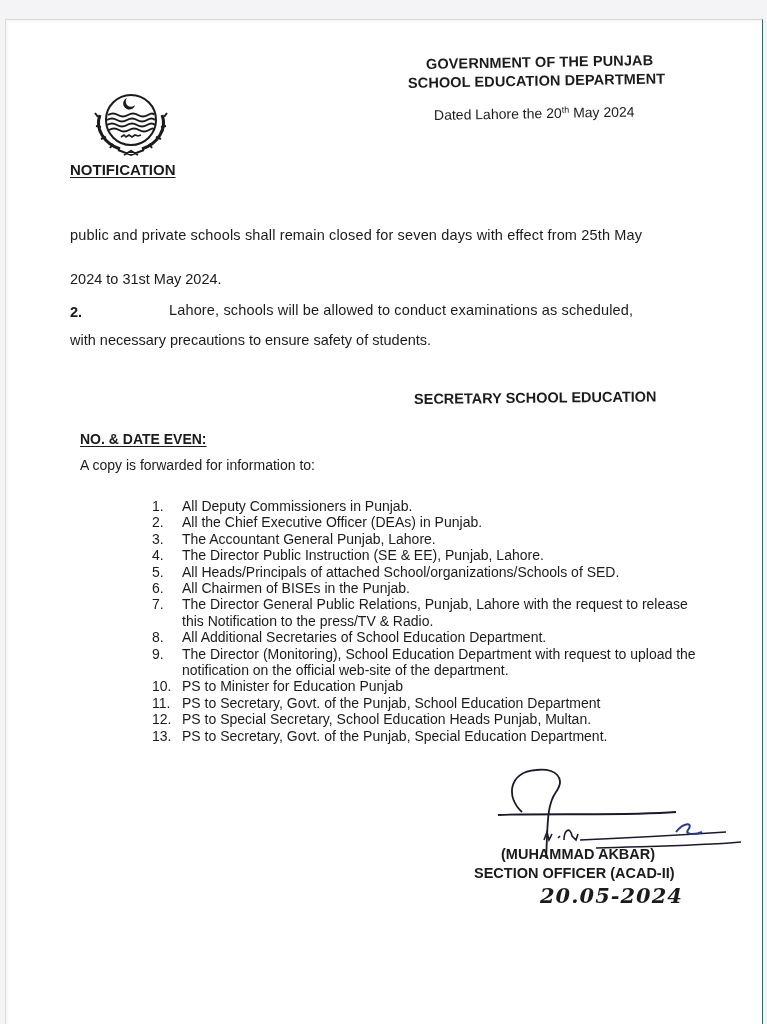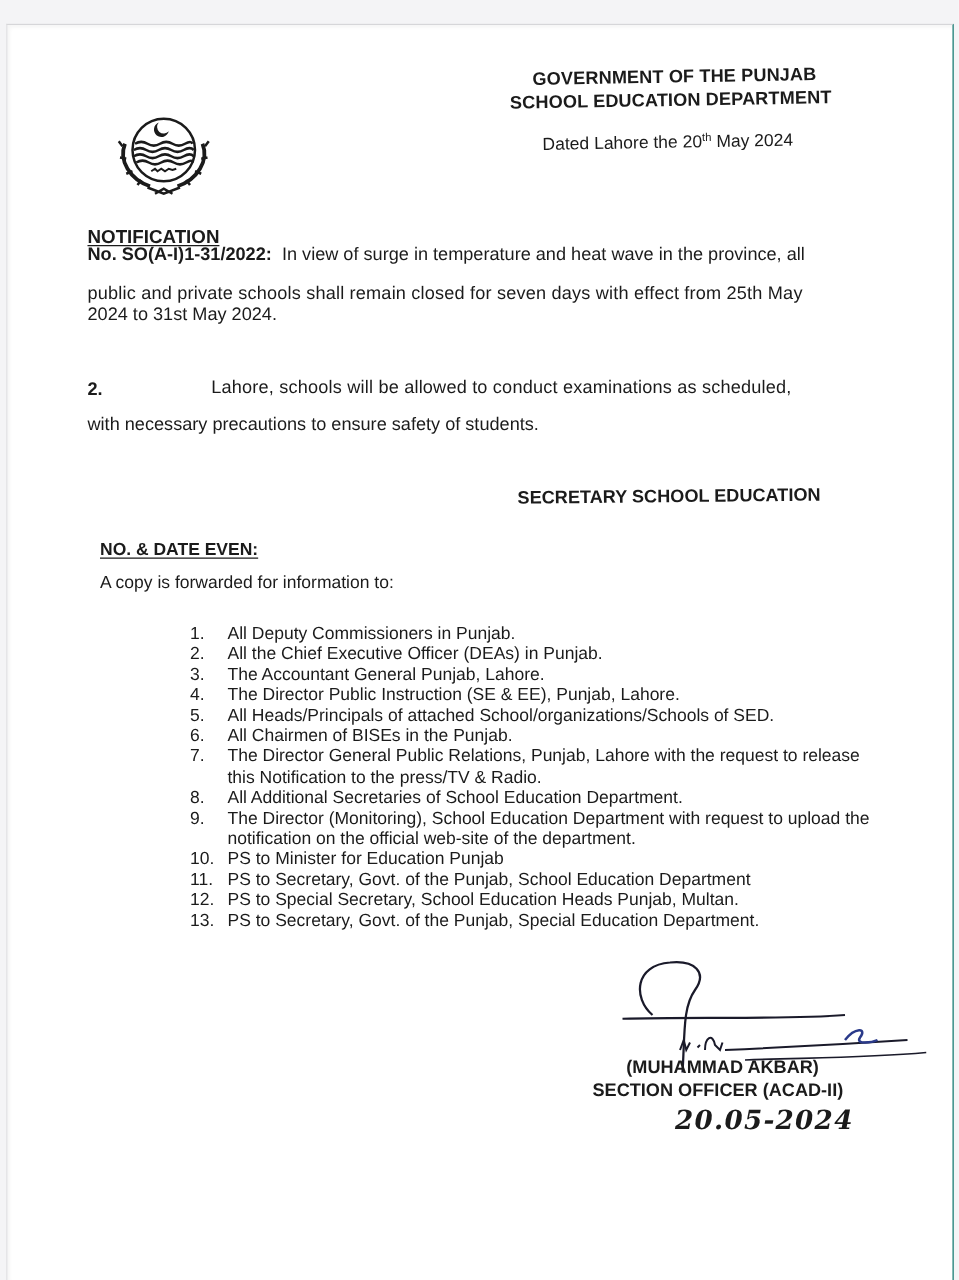--- a/index.html
+++ b/index.html
@@ -52,27 +52,24 @@
     <path d="M74 28 q4 10 -2 20 q-6 10 -18 14" fill="none" stroke="#1b1b1b" stroke-width="3"></path>
     <path d="M10 30 l-3 -4 M13 40 l-5 -1 M18 50 l-5 2 M25 57 l-3 4" stroke="#1b1b1b" stroke-width="2"></path>
     <path d="M76 30 l3 -4 M73 40 l5 -1 M68 50 l5 2 M61 57 l3 4" stroke="#1b1b1b" stroke-width="2"></path>
     <path d="M30 63 l13 5 l13 -5 M36 68 l7 -4 l7 4" fill="none" stroke="#1b1b1b" stroke-width="2"></path>
   </svg>
 
   <div class="abs hdr" style="left:420px; top:36px;">GOVERNMENT OF THE PUNJAB</div>
   <div class="abs hdr" style="left:402px; top:55px;">SCHOOL EDUCATION DEPARTMENT</div>
   <div class="abs dated" style="left:428px; top:87px;"><span>Dated Lahore the 20</span><sup>th</sup><span> May 2024</span></div>
 
-  <div class="abs notif-title" style="left:64px; top:141px;margin-top:20px;">NOTIFICATION</div>
+  <div class="abs notif-title" style="left:64px; top:141px;">NOTIFICATION</div>
 
-  <div class="abs para" style="left:64px; top:177px;">
-    <span class="bold">No. SO(A-I)1-31/2022:</span>&nbsp;&nbsp;<span>In view of surge in temperature and heat wave in the province, all</span>
-  </div>
   <div class="abs para" style="left:64px; top:208px; letter-spacing:0.15px;">public and private schools shall remain closed for seven days with effect from 25th May</div>
-  <div class="abs para" style="left:64px; top:225px;">2024 to 31st May 2024.</div>
+  <div class="abs para" style="left:64px; top:252px;">2024 to 31st May 2024.</div>
 
   <div class="abs para bold" style="left:64px; top:285px;">2.</div>
   <div class="abs para" style="left:163px; top:283px; letter-spacing:0.15px;">Lahore, schools will be allowed to conduct examinations as scheduled,</div>
   <div class="abs para" style="left:64px; top:313px;">with necessary precautions to ensure safety of students.</div>
 
   <div class="abs sec" style="left:408px; top:371px;">SECRETARY SCHOOL EDUCATION</div>
 
   <div class="abs even" style="left:74px; top:411px;">NO. &amp; DATE EVEN:</div>
   <div class="abs copy" style="left:74px; top:437px;">A copy is forwarded for information to:</div>
 

